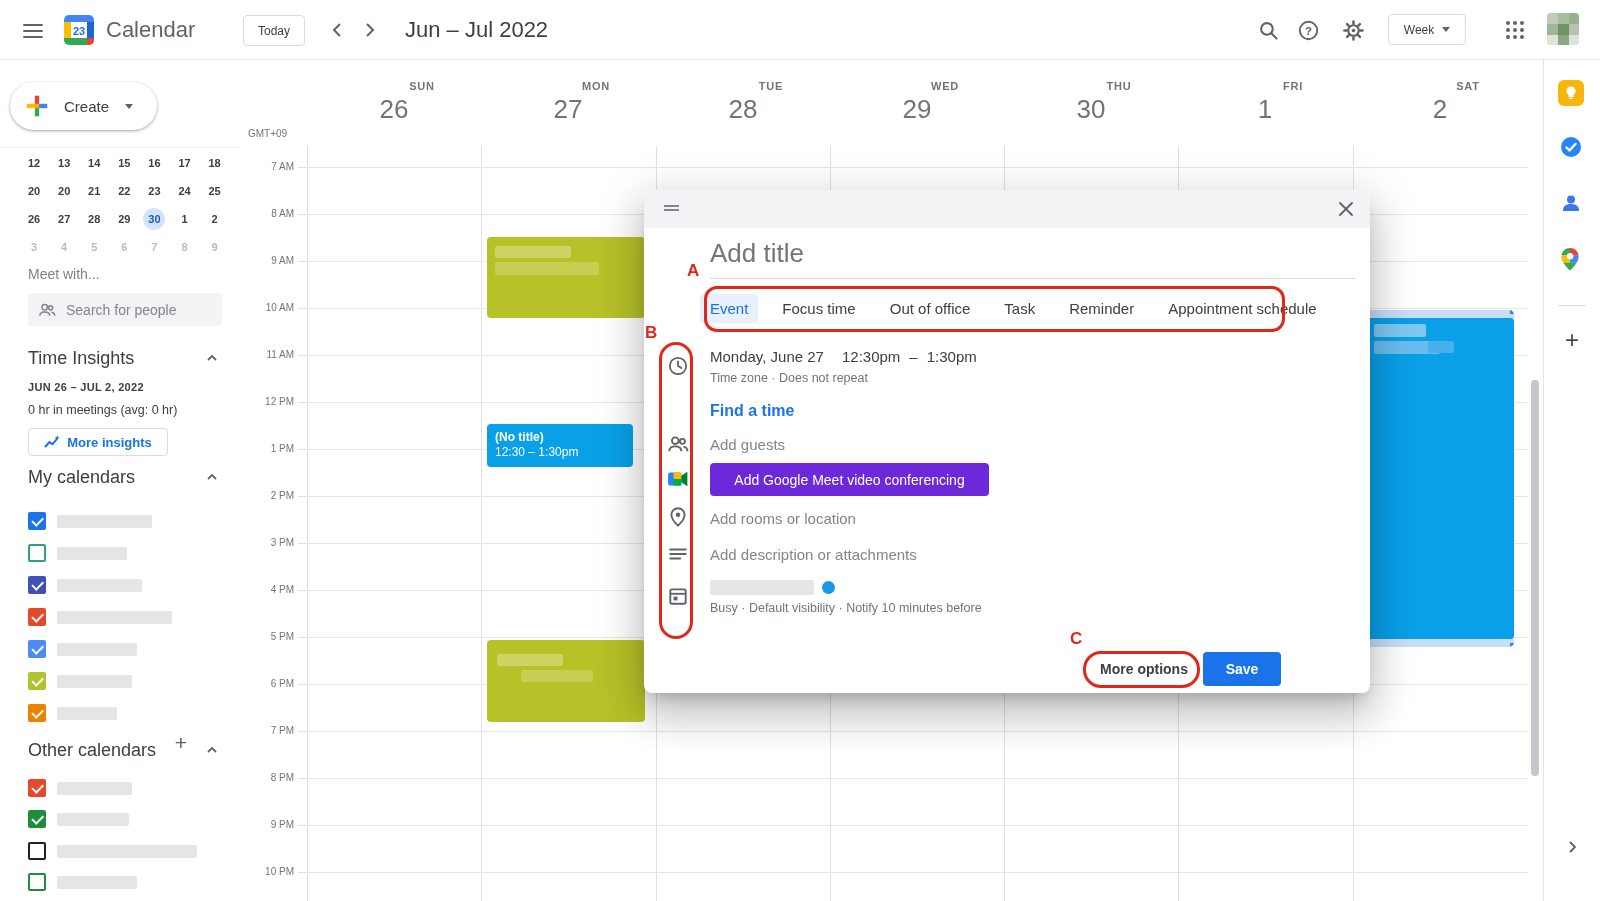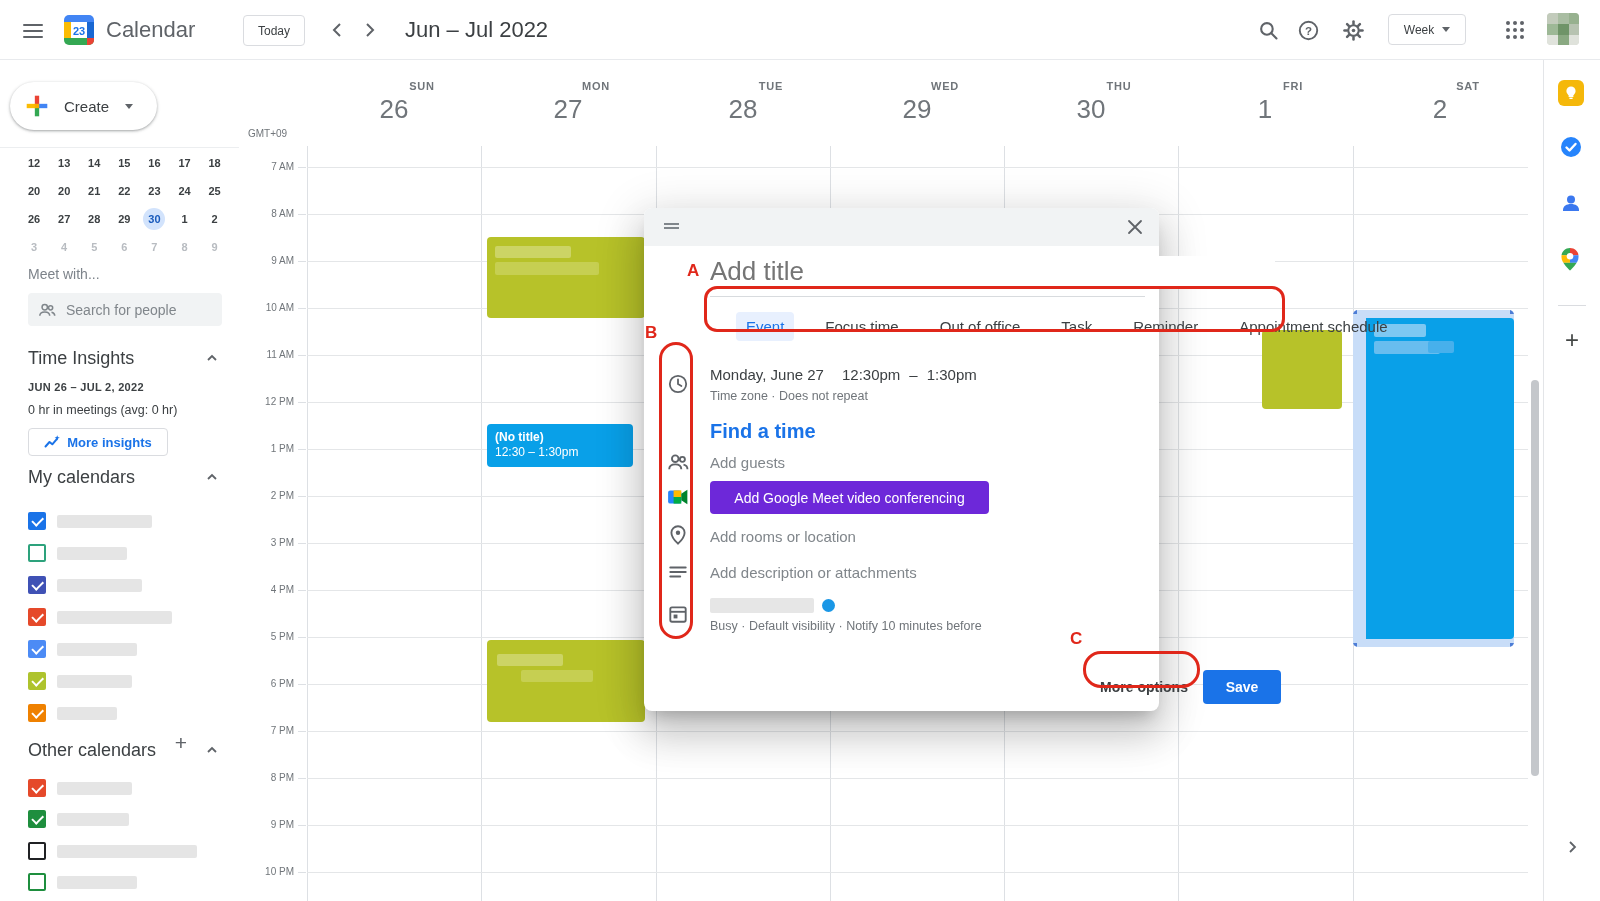--- a/index.html
+++ b/index.html
@@ -85,37 +85,37 @@
   .ev-blue-titled .t1 { font-size:12px; font-weight:bold; line-height:16px; }
   .ev-blue-titled .t2 { font-size:12px; line-height:15px; }
   .ev-olive-2 { left:247px; top:580px; width:158px; height:82px; }
   .ev-olive-fri { left:1022px; top:270px; width:80px; height:79px; }
   .ev-sat { left:1113px; top:250px; width:161px; height:337px; background:#c8ddf8; border-radius:5px; z-index:2; }
   .ev-sat .solid { position:absolute; left:13px; top:8px; right:0; bottom:8px; background:#09a0e8; border-radius:0 4px 4px 0; }
   .ev-sat .hdl { position:absolute; width:5px; height:5px; background:#4d7dd6; }
   .scrollbar { position:absolute; left:1531px; top:380px; width:8px; height:396px; background:#c4c7cb; border-radius:4px; z-index:5; cursor:grab; }
 
   
-  .dialog { position:absolute; left:644px; top:208px; width:515px; height:503px; background:#fff; border-radius:8px; z-index:10;
+  .dialog { position:absolute; left:644px; top:190px; width:726px; height:503px; background:#fff; border-radius:8px; z-index:10;
     box-shadow:0 24px 38px 3px rgba(0,0,0,.14), 0 9px 46px 8px rgba(0,0,0,.12), 0 11px 15px -7px rgba(0,0,0,.2); }
   .dlg-strip { position:absolute; inset:0 0 auto 0; height:38px; background:#f1f3f4; border-radius:8px 8px 0 0; cursor:move; }
   .dlg-handle { position:absolute; left:20px; top:15px; width:15px; }
   .dlg-handle i { display:block; height:2px; background:#80868b; margin-bottom:2px; }
   .dlg-close { position:absolute; right:14px; top:9px; width:20px; height:20px; cursor:pointer; }
   .dlg-title { position:absolute; left:66px; top:48px; width:565px; border:none; outline:none; font-size:26px; color:#757575;
     font-family:"Liberation Sans", sans-serif; }
   .dlg-underline { position:absolute; left:66px; top:88px; right:14px; height:1px; background:#d8dbde; }
-  .dlg-tabs { position:absolute; left:56px; top:102px; display:flex; gap:21px; align-items:center; height:32px;margin-left:36px; }
+  .dlg-tabs { position:absolute; left:56px; top:102px; display:flex; gap:14px; align-items:center; height:32px; }
   .dlg-tab { font-size:15px; color:#3c4043; padding:6px 10px; border-radius:4px; cursor:pointer; white-space:nowrap; }
   .dlg-tab.active { background:#e8f0fe; color:#1a73e8; }
   .dlg-icon { position:absolute; left:23px; width:22px; height:22px; }
   .dlg-datetime { position:absolute; left:66px; top:158px; font-size:15px; color:#3c4043; cursor:pointer; }
   .dlg-datetime .gap { margin-left:18px; } .dlg-datetime .dash { margin:0 9px; }
   .dlg-recur { position:absolute; left:66px; top:181px; font-size:12.5px; color:#70757a; }
-  .dlg-find { position:absolute; left:66px; top:212px; font-size:20px; font-weight:bold; color:#1a73e8; cursor:pointer; }
+  .dlg-find { position:absolute; left:66px; top:212px; font-size:16px; font-weight:bold; color:#1a73e8; cursor:pointer; }
   .dlg-guests { position:absolute; left:66px; top:246px; font-size:15px; color:#80868b; width:300px; cursor:text; }
   .dlg-meet-btn { position:absolute; left:66px; top:273px; width:279px; height:33px; background:#6d28d9; color:#fff;
     border:none; border-radius:4px; font-size:14px; font-family:"Liberation Sans",sans-serif; cursor:pointer; }
   .dlg-loc { position:absolute; left:66px; top:320px; font-size:15px; color:#80868b; cursor:text; }
   .dlg-desc { position:absolute; left:66px; top:356px; font-size:15px; color:#80868b; cursor:text; }
   .dlg-calbar { position:absolute; left:66px; top:390px; width:104px; height:15px; background:#e6e6e6; border-radius:2px; }
   .dlg-caldot { position:absolute; left:178px; top:391px; width:13px; height:13px; border-radius:50%; background:#1a97e6; }
   .dlg-busy { position:absolute; left:66px; top:411px; font-size:12.5px; color:#70757a; cursor:pointer; }
   .dlg-more { position:absolute; left:451px; top:462px; width:98px; height:34px; background:none; border:none; font-size:14px;
     font-weight:bold; color:#3c4043; font-family:"Liberation Sans",sans-serif; cursor:pointer; }

